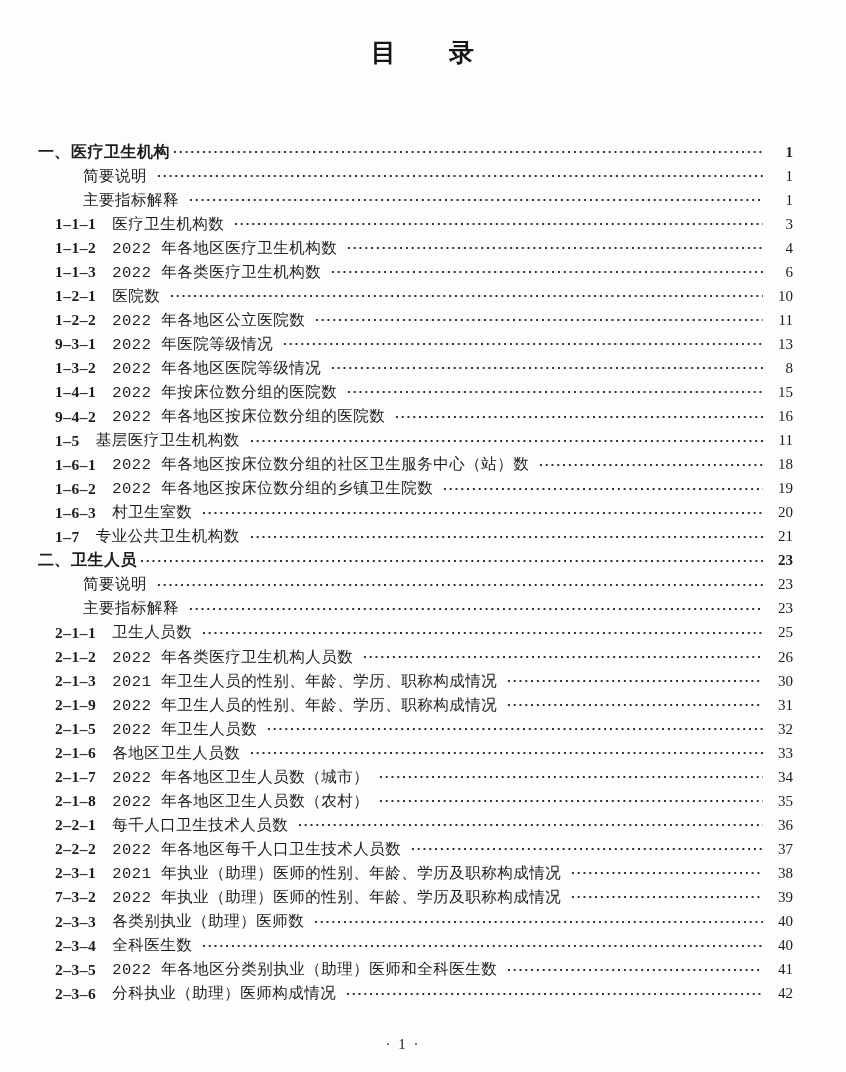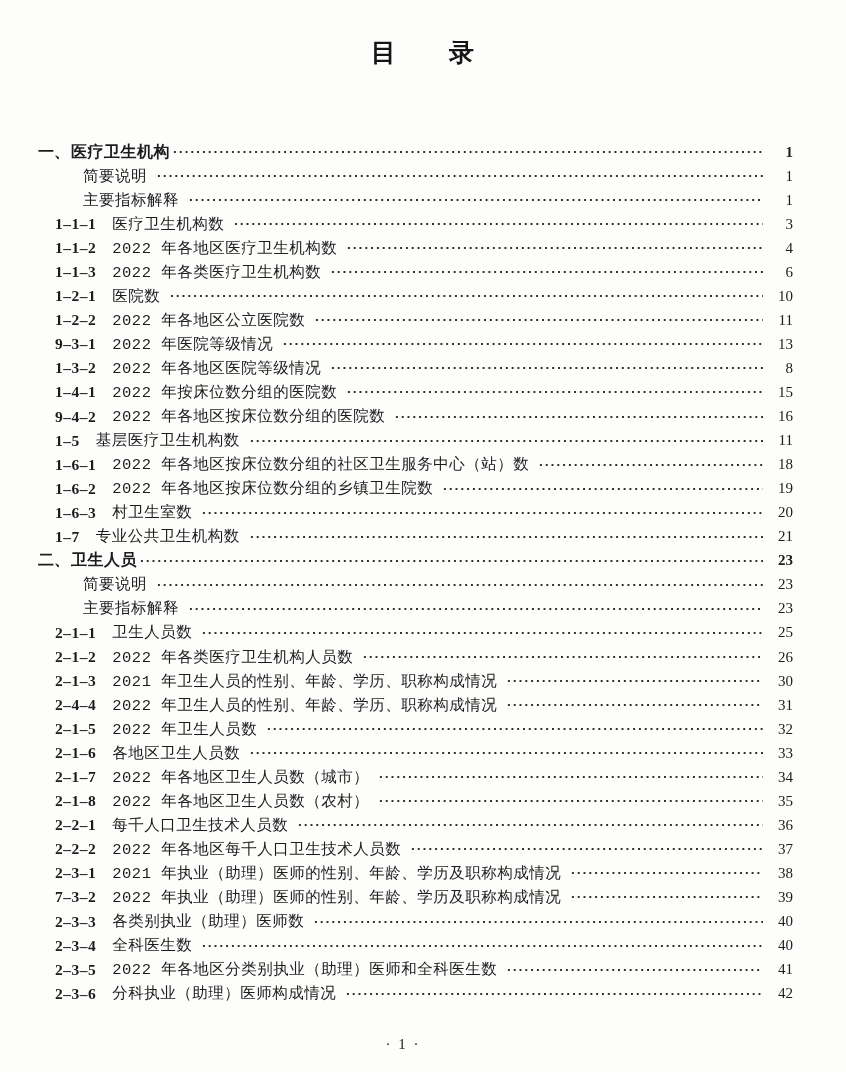--- a/index.html
+++ b/index.html
@@ -215,21 +215,21 @@
         <span class="dots"></span>
         <span class="page-num">26</span>
       </div>
       <div class="row item">
         <span class="num">2–1–3</span>
         <span class="label">2021 年卫生人员的性别、年龄、学历、职称构成情况</span>
         <span class="dots"></span>
         <span class="page-num">30</span>
       </div>
       <div class="row item">
-        <span class="num">2–4–4</span>
+        <span class="num">2–1–9</span>
         <span class="label">2022 年卫生人员的性别、年龄、学历、职称构成情况</span>
         <span class="dots"></span>
         <span class="page-num">31</span>
       </div>
       <div class="row item">
         <span class="num">2–1–5</span>
         <span class="label">2022 年卫生人员数</span>
         <span class="dots"></span>
         <span class="page-num">32</span>
       </div>

